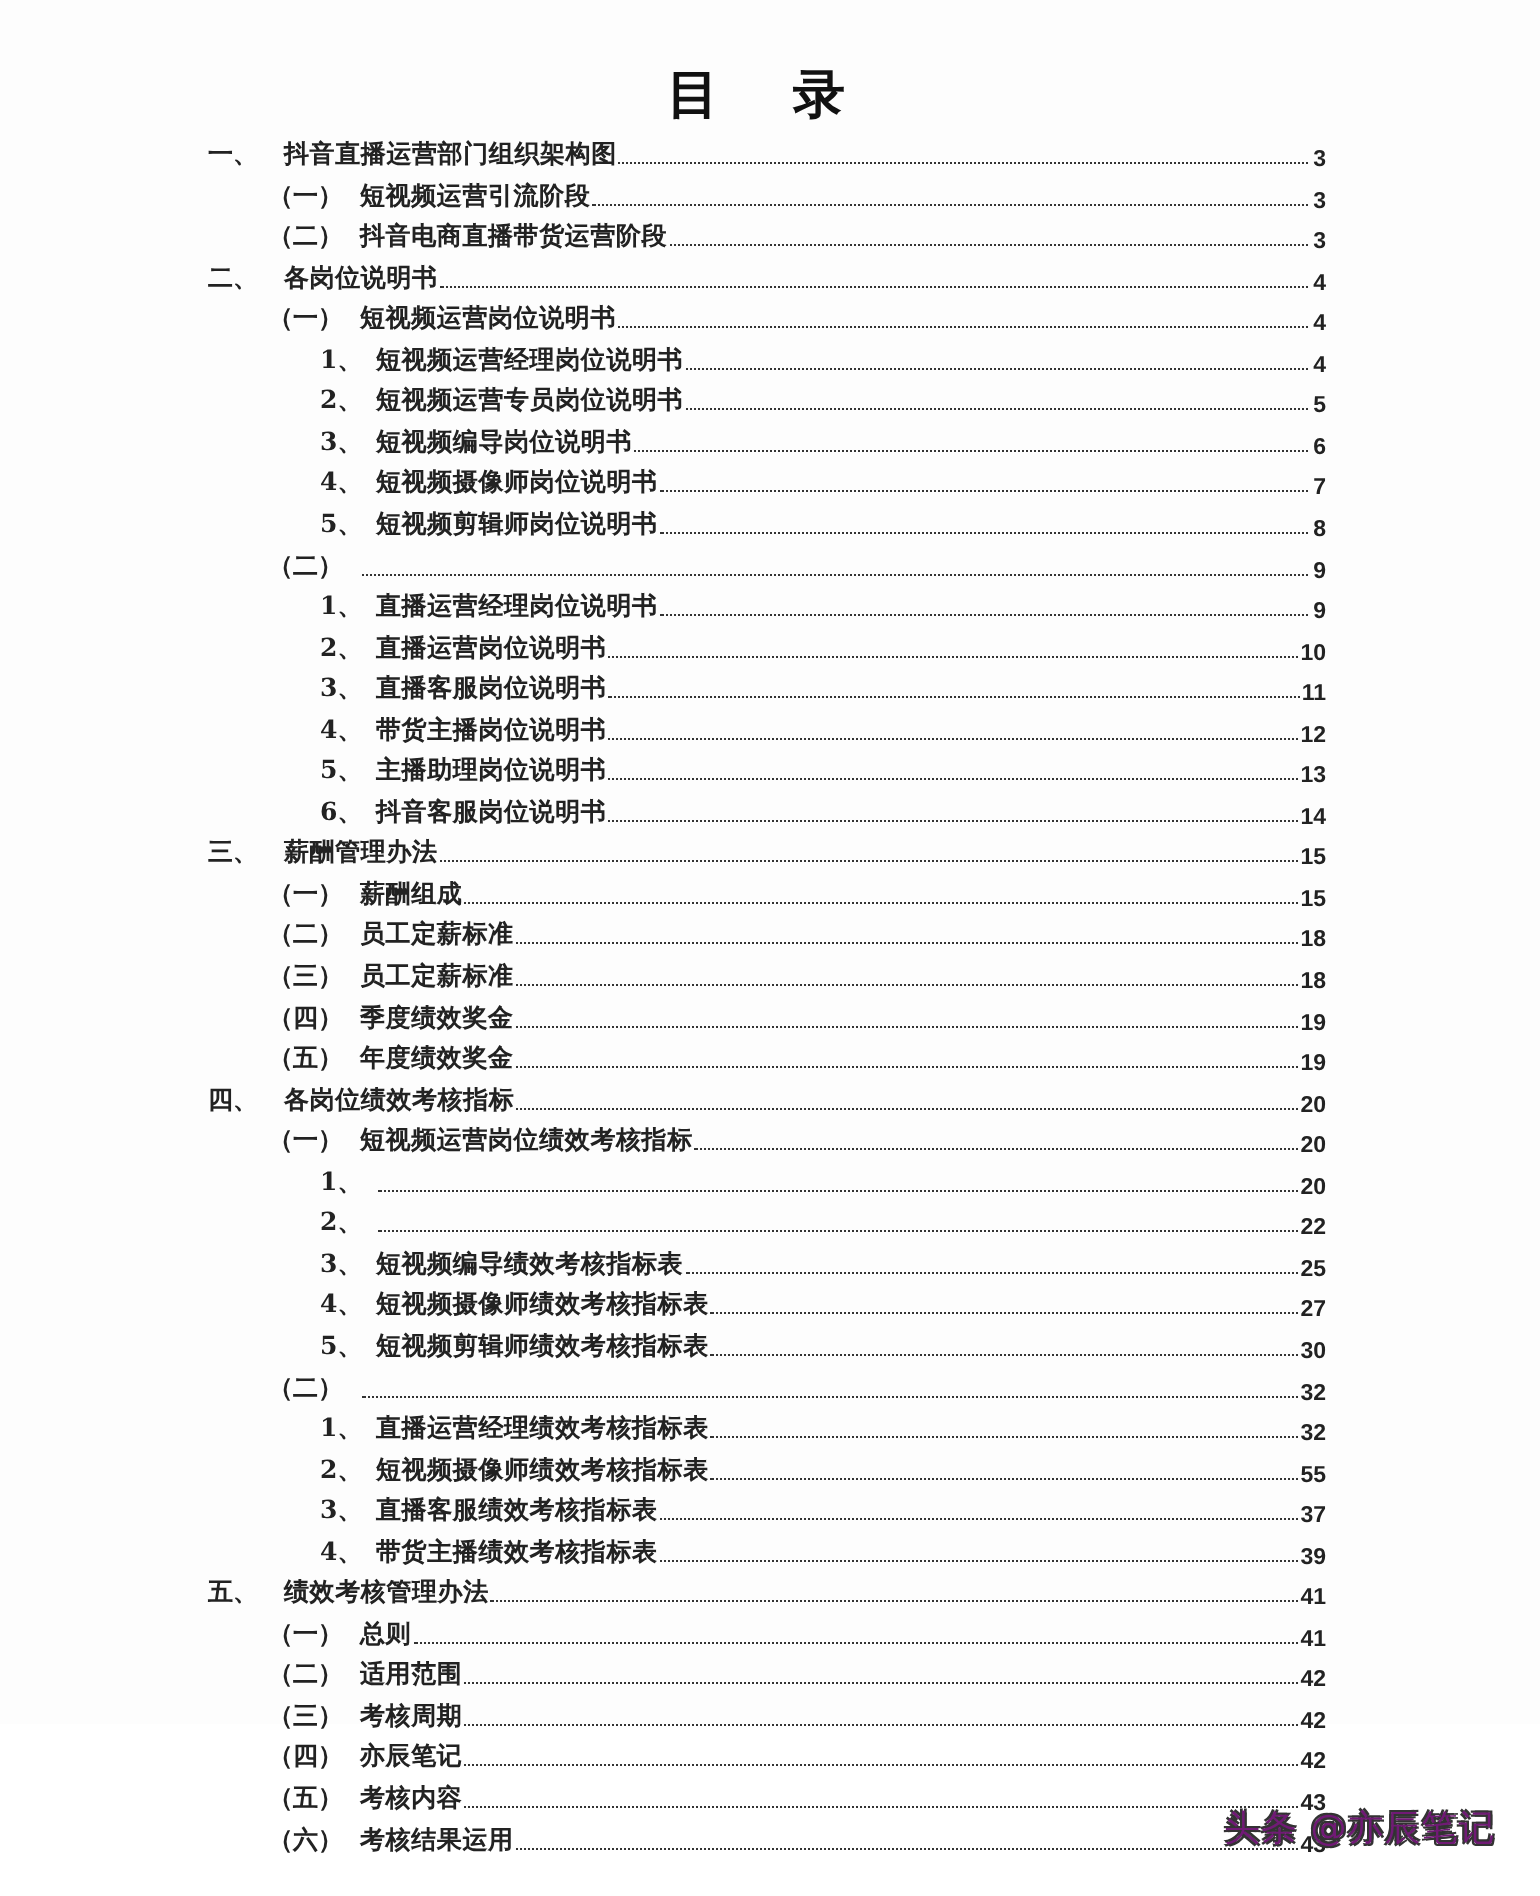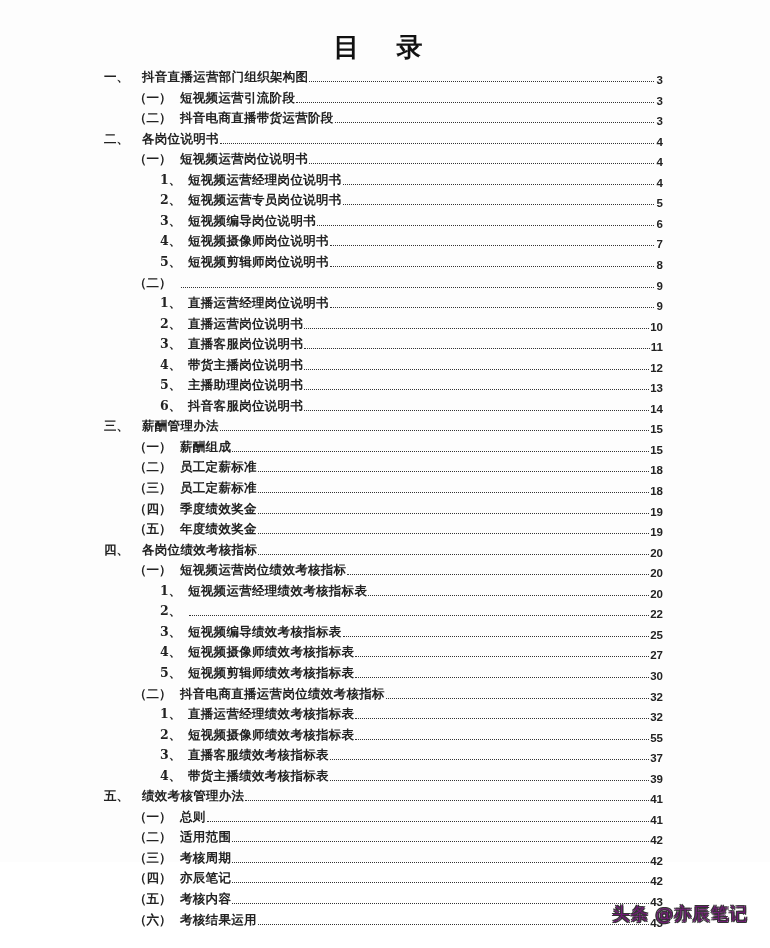--- a/index.html
+++ b/index.html
@@ -198,21 +198,20 @@
         <span class="page-no">20</span>
       </div>
       <div class="toc-row l2" style="top: 559.2px;">
         <span class="num">（一）</span>
         <span class="label">短视频运营岗位绩效考核指标</span>
         <span class="leader"></span>
         <span class="page-no">20</span>
       </div>
       <div class="toc-row l3" style="top: 579.75px;">
         <span class="num">1、</span>
-        <span class="label">短视频运营经理绩效考核指标表</span>
         <span class="leader"></span>
         <span class="page-no">20</span>
       </div>
       <div class="toc-row l3" style="top: 600.3px;">
         <span class="num">2、</span>
         <span class="leader"></span>
         <span class="page-no">22</span>
       </div>
       <div class="toc-row l3" style="top: 620.85px;">
         <span class="num">3、</span>
@@ -227,21 +226,20 @@
         <span class="page-no">27</span>
       </div>
       <div class="toc-row l3" style="top: 661.95px;">
         <span class="num">5、</span>
         <span class="label">短视频剪辑师绩效考核指标表</span>
         <span class="leader"></span>
         <span class="page-no">30</span>
       </div>
       <div class="toc-row l2" style="top: 682.5px;">
         <span class="num">（二）</span>
-        <span class="label">抖音电商直播运营岗位绩效考核指标</span>
         <span class="leader"></span>
         <span class="page-no">32</span>
       </div>
       <div class="toc-row l3" style="top: 703.05px;">
         <span class="num">1、</span>
         <span class="label">直播运营经理绩效考核指标表</span>
         <span class="leader"></span>
         <span class="page-no">32</span>
       </div>
       <div class="toc-row l3" style="top: 723.6px;">

